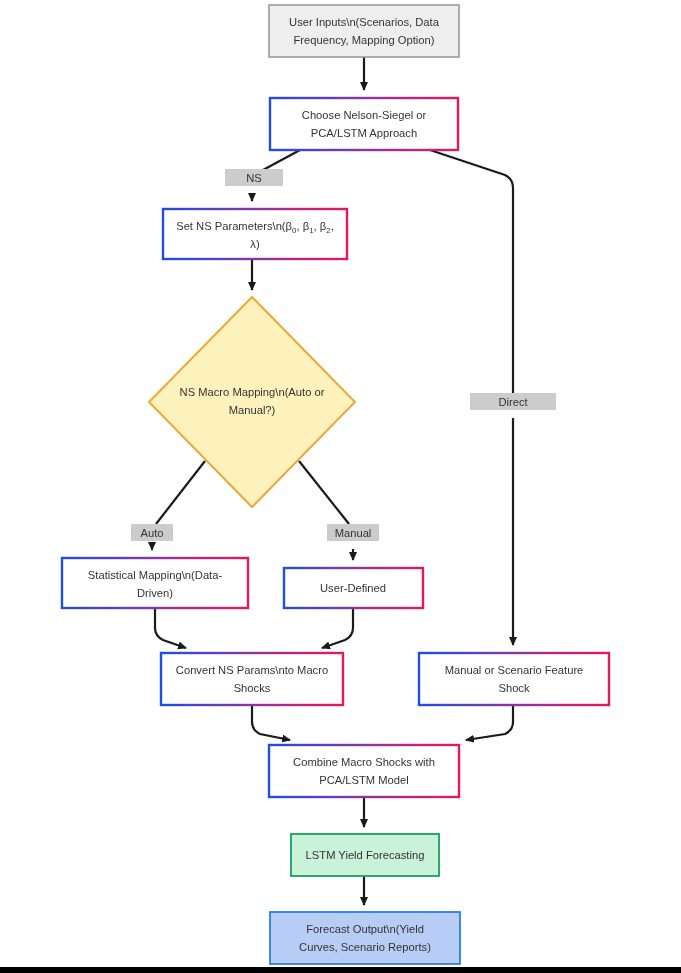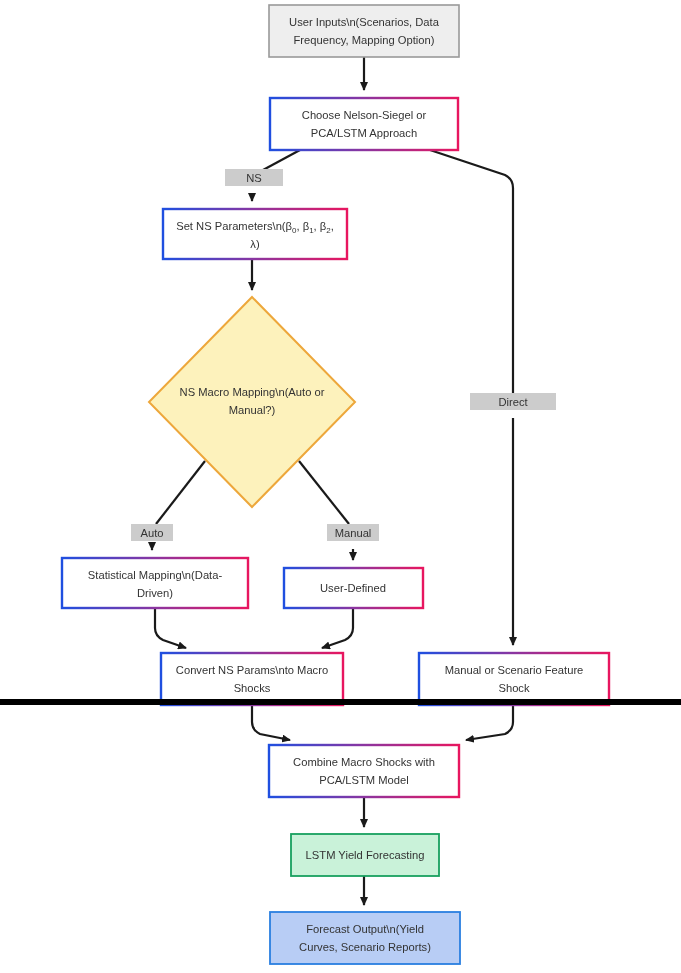--- a/index.html
+++ b/index.html
@@ -11,21 +11,21 @@
     width: 681px;
     height: 973px;
     position: relative;
     font-family: "Liberation Sans", sans-serif;
     overflow: hidden;
   }
   #flow-root {
     position: absolute;
     left: 0; top: 0;
     width: 681px;
-    height: 705px;
+    height: 973px;
   }
   svg.flow-canvas {
     position: absolute;
     left: 0; top: 0;
     width: 681px;
     height: 973px;
   }
   .node-label {
     font-size: 11.2px;
     fill: #333333;

